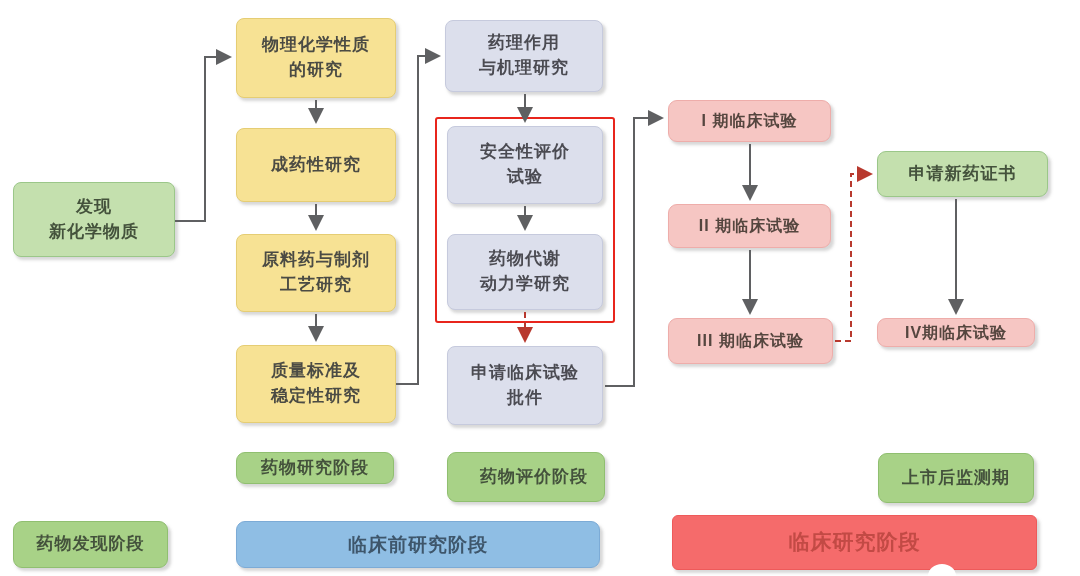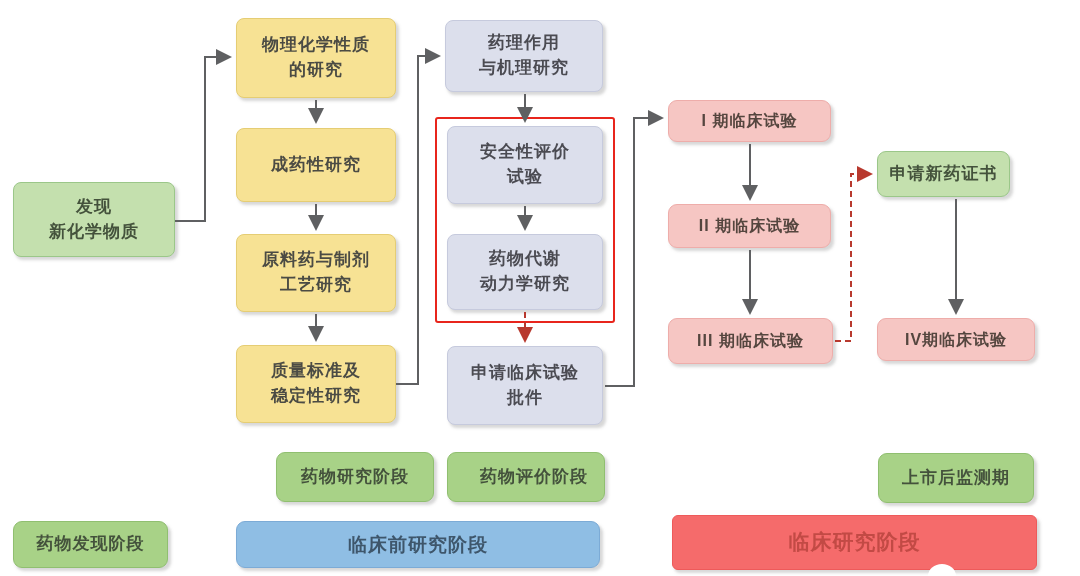--- a/index.html
+++ b/index.html
@@ -57,24 +57,24 @@
 与机理研究</div>
   <div class="node lavender" style="left:447px;top:234px;width:156px;height:76px;">药物代谢
 动力学研究</div>
   <div class="node lavender" style="left:447px;top:346px;width:156px;height:79px;">申请临床试验
 批件</div>
 
   <div class="node pink" style="left:668px;top:100px;width:163px;height:42px;text-align:center;">I 期临床试验</div>
   <div class="node pink" style="left:668px;top:204px;width:163px;height:44px;">II 期临床试验</div>
   <div class="node pink" style="left:668px;top:318px;width:165px;height:46px;">III 期临床试验</div>
 
-  <div class="node green" style="left:877px;top:151px;width:133px;height:46px;border-radius:9px;">申请新药证书</div>
-  <div class="node pink" style="left:877px;top:318px;width:158px;height:43px;">IV期临床试验</div>
+  <div class="node green" style="left:877px;top:151px;width:171px;height:46px;border-radius:9px;">申请新药证书</div>
+  <div class="node pink" style="left:877px;top:318px;width:158px;height:29px;">IV期临床试验</div>
 
-  <div class="node glabel" style="left:236px;top:452px;width:158px;height:50px;margin-left:40px;">药物研究阶段</div>
+  <div class="node glabel" style="left:236px;top:452px;width:158px;height:32px;">药物研究阶段</div>
   <div class="node glabel" style="left:447px;top:452px;width:158px;height:50px;padding-left:16px;">药物评价阶段</div>
   <div class="node glabel" style="left:878px;top:453px;width:156px;height:50px;">上市后监测期</div>
 
   <div class="node glabel" style="left:13px;top:521px;width:155px;height:47px;">药物发现阶段</div>
   <div class="node bluebar" style="left:236px;top:521px;width:364px;height:47px;">临床前研究阶段</div>
   <div class="node redbar" style="left:672px;top:515px;width:365px;height:55px;">临床研究阶段</div>
 
   <div class="notch"></div>
 
   <svg class="arrows" width="1080" height="576" viewBox="0 0 1080 576">

